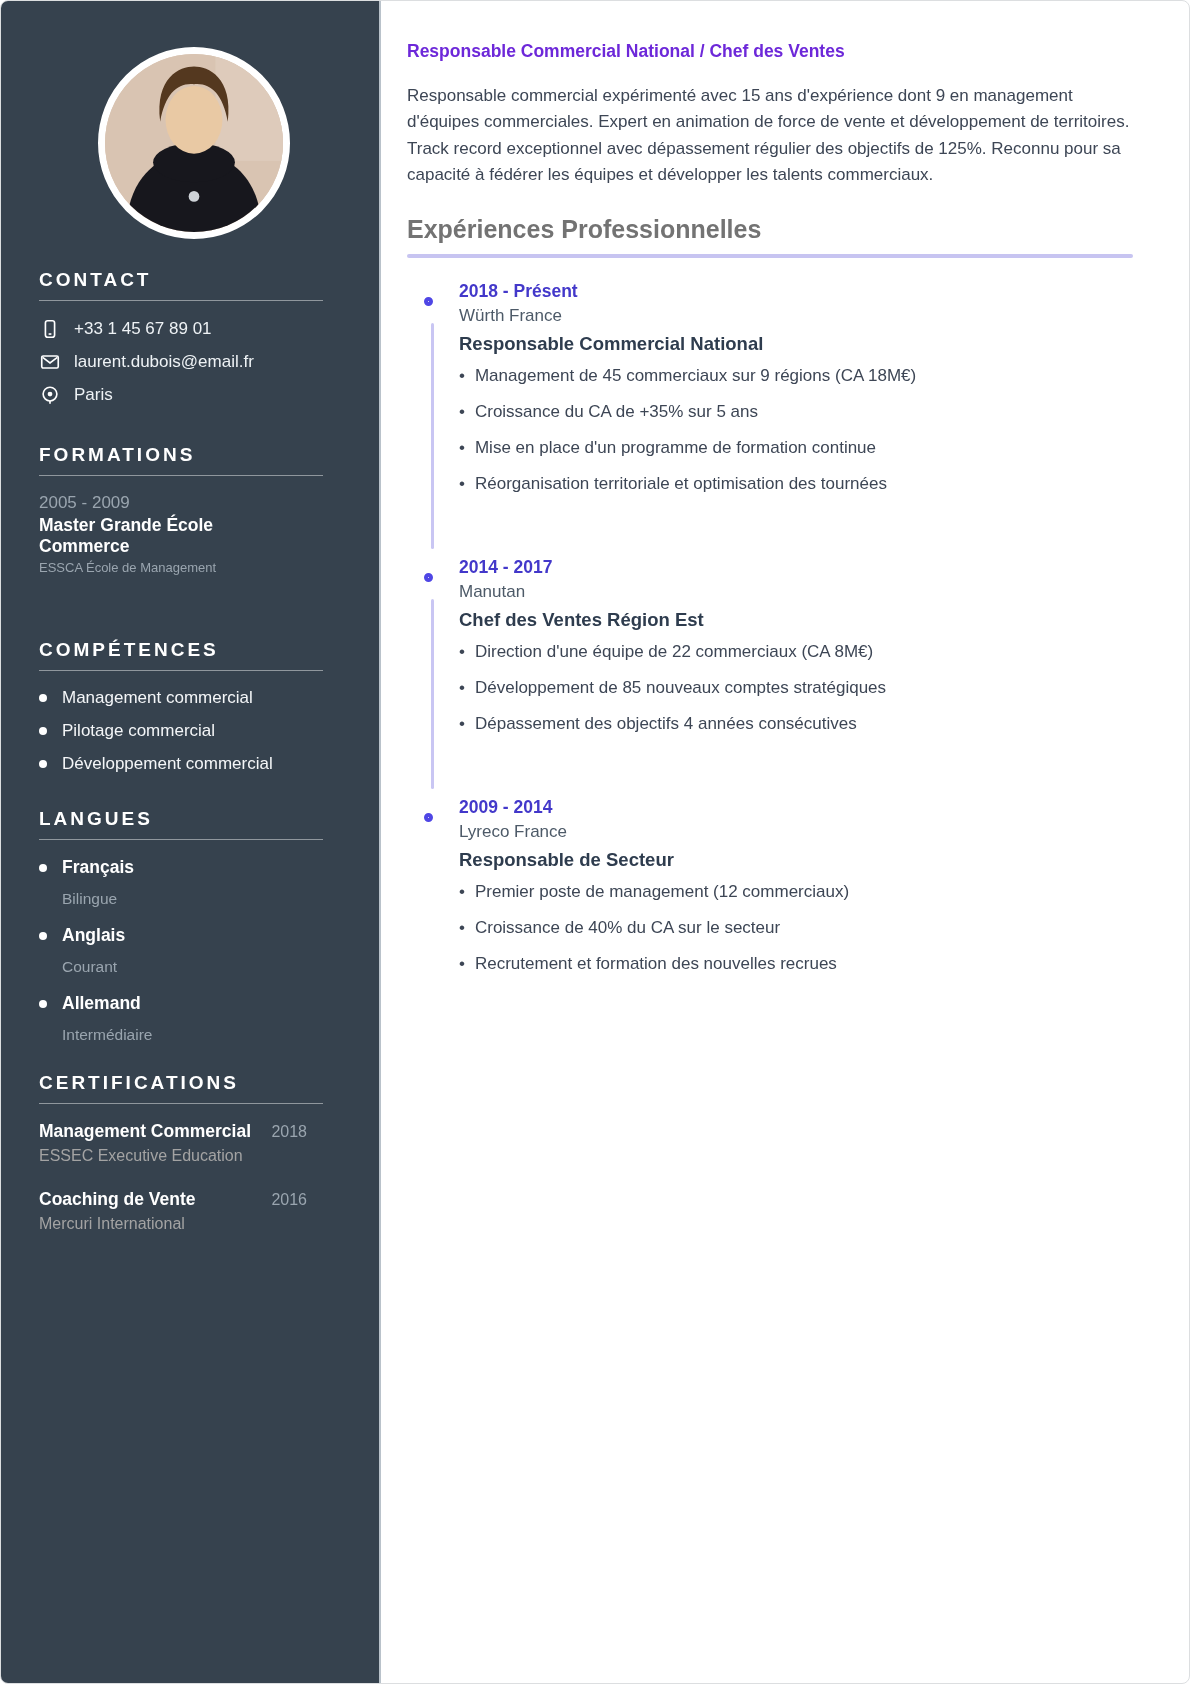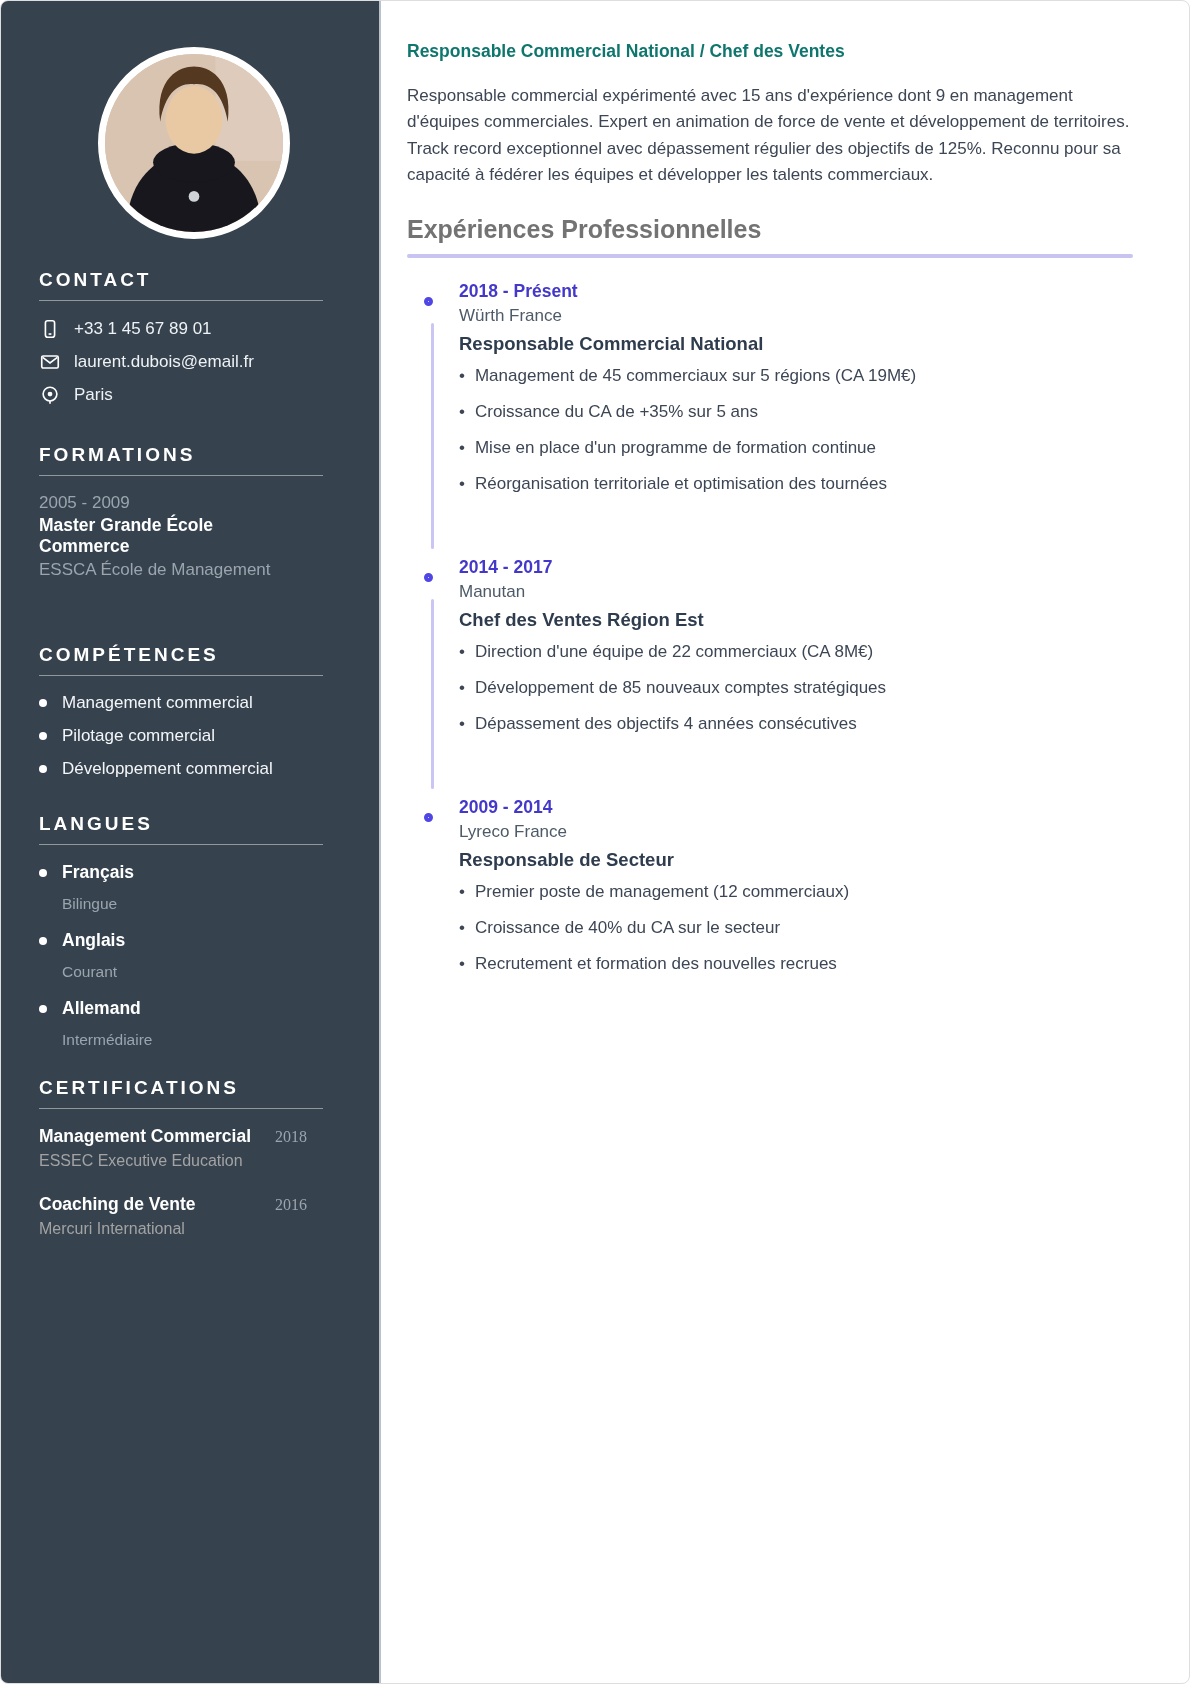--- a/index.html
+++ b/index.html
@@ -31,38 +31,38 @@
   .side-title{
     font-size:19px;font-weight:700;letter-spacing:3px;
     color:#ffffff;margin:0 0 9px 0;
   }
   .side-divider{height:1px;width:284px;background:rgba(255,255,255,0.45);margin:0 0 17px 0;}
   .contact-item{display:flex;align-items:center;gap:13px;margin-bottom:11px;
     font-size:17px;color:#eef2f5;}
   .contact-item svg{width:22px;height:22px;flex:0 0 22px;}
   .edu-period{font-size:17px;color:#9aa5af;margin:0 0 2px 0;}
   .edu-degree{font-size:17.5px;font-weight:700;color:#fff;line-height:1.22;margin:0 0 2px 0;max-width:240px;}
-  .edu-school{font-size:17px;color:#9aa5af;margin:0;}
+  .edu-school{font-size:13px;color:#9aa5af;margin:0;}
   .dot-list{list-style:none;margin:0;padding:0;}
   .dot-list li{display:flex;align-items:flex-start;gap:15px;margin-bottom:13px;
     font-size:17px;color:#f4f6f8;}
   .dot-list .dot{width:8px;height:8px;min-width:8px;border-radius:50%;background:#ffffff;margin-top:6px;}
   .lang-item{display:flex;gap:15px;margin-bottom:17px;}
   .lang-item .dot{width:8px;height:8px;min-width:8px;border-radius:50%;background:#ffffff;margin-top:7px;}
   .lang-name{font-size:17.5px;font-weight:700;color:#fff;}
   .lang-level{font-size:15.5px;color:#9aa5af;margin-top:12px;}
   .cert-item{margin-bottom:24px;}
   .cert-row{display:flex;align-items:baseline;width:268px;}
   .cert-name{font-size:17.5px;font-weight:700;color:#fff;white-space:nowrap;overflow:hidden;flex:1;}
-  .cert-year{font-size:16px;color:#9aa5af;margin-left:2px;font-family:Liberation Serif, serif;}
+  .cert-year{font-size:16px;color:#9aa5af;margin-left:2px;}
   .cert-issuer{font-size:16px;color:#a3a3a3;margin-top:5px;}
   
   .main{flex:1;padding:40px 56px 0 26px;color:#3d4655;}
   .name{font-size:36px;font-weight:800;letter-spacing:5px;color:#2e3c4e;margin:0 0 25px 0;}
-  .job-title{font-size:17.5px;font-weight:700;color:#0f766e;margin:0 0 21px 0;}
+  .job-title{font-size:17.5px;font-weight:700;color:#6d28d9;margin:0 0 21px 0;}
   .summary{font-size:17px;line-height:1.55;color:#3d4655;margin:0 0 27px 0;}
   .exp-heading{font-size:25px;font-weight:700;color:#737373;margin:0 0 10px 0;}
   .exp-underline{height:4px;background:#c7c4f1;border-radius:2px;margin:0 0 23px 0;}
   .exp-entry{position:relative;padding-left:52px;padding-bottom:48px;}
   .exp-entry.last{padding-bottom:0;}
   .exp-marker{position:absolute;left:17px;top:16px;width:9px;height:9px;
     background:#fff;border:4.5px solid #4f46e5;border-radius:50%;}
   .exp-entry:not(.last)::after{
     content:"";position:absolute;left:24px;top:42px;bottom:8px;width:3px;
     background:#c9c6f3;border-radius:2px;}
@@ -213,21 +213,21 @@
     <div>
 
       <div class="exp-entry">
         <span class="exp-marker"></span>
         <p class="exp-period">2018 - Présent</p>
         <p class="exp-company">Würth France</p>
         <p class="exp-role">Responsable Commercial National</p>
         <ul class="bullet-list">
           <li>
               <span class="b">•</span>
-              <span>Management de 45 commerciaux sur 5 régions (CA 19M€)</span>
+              <span>Management de 45 commerciaux sur 9 régions (CA 18M€)</span>
             </li>
           <li>
               <span class="b">•</span>
               <span>Croissance du CA de +35% sur 5 ans</span>
             </li>
           <li>
               <span class="b">•</span>
               <span>Mise en place d'un programme de formation continue</span>
             </li>
           <li>

